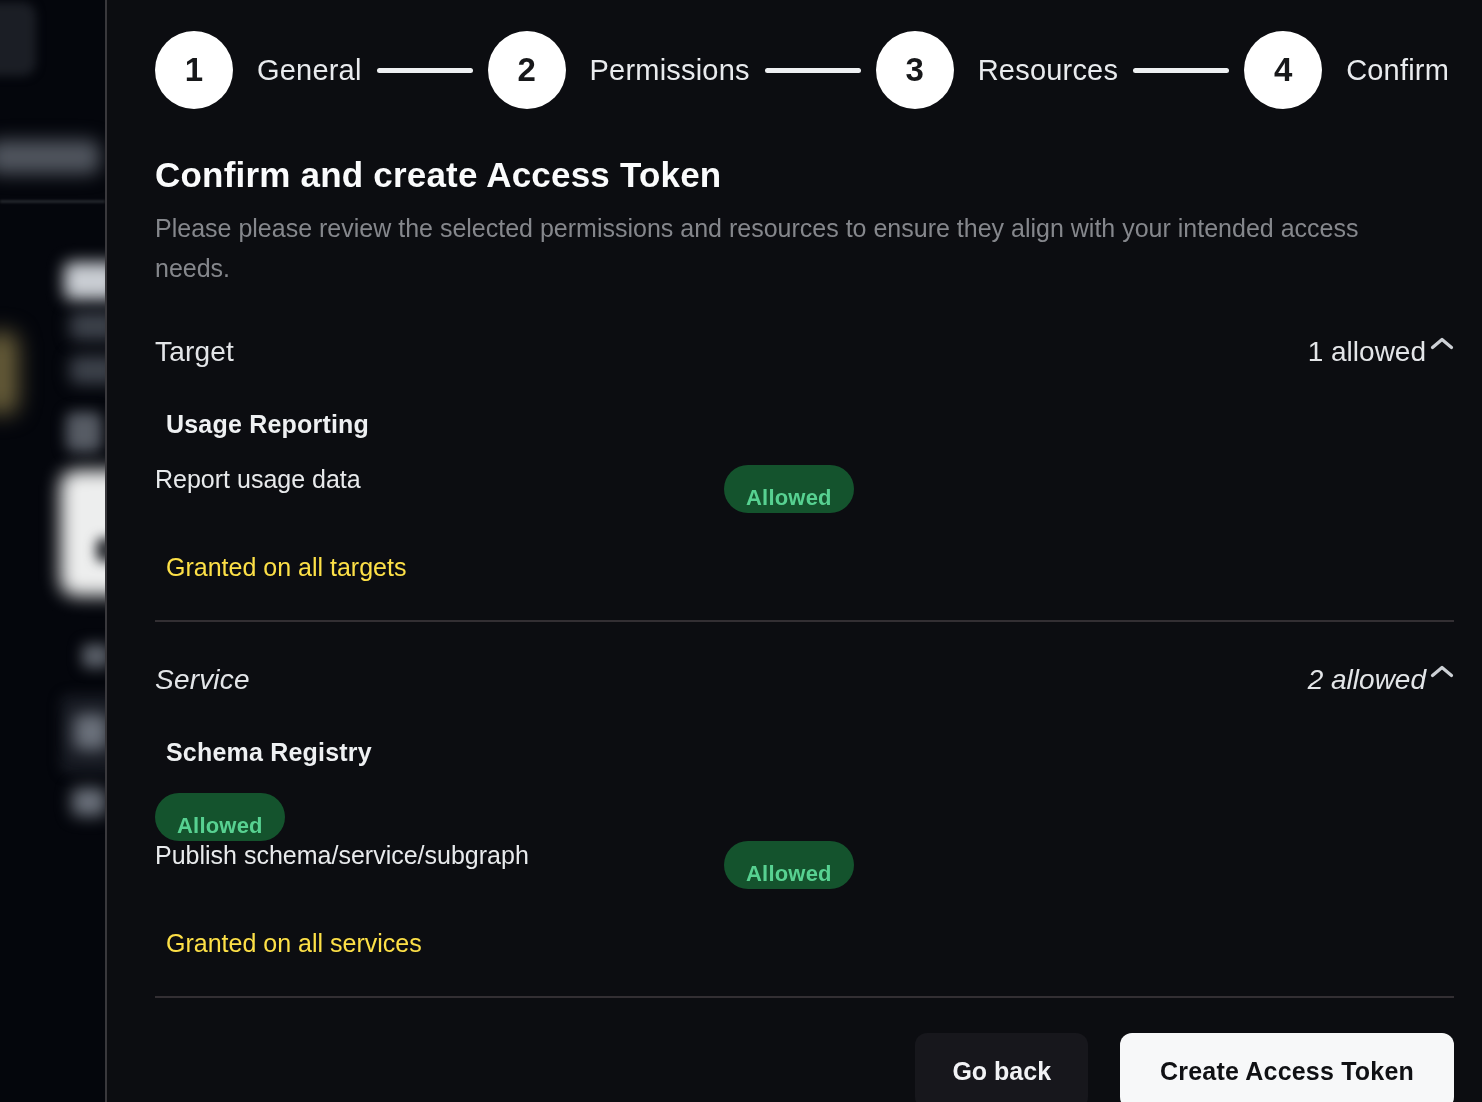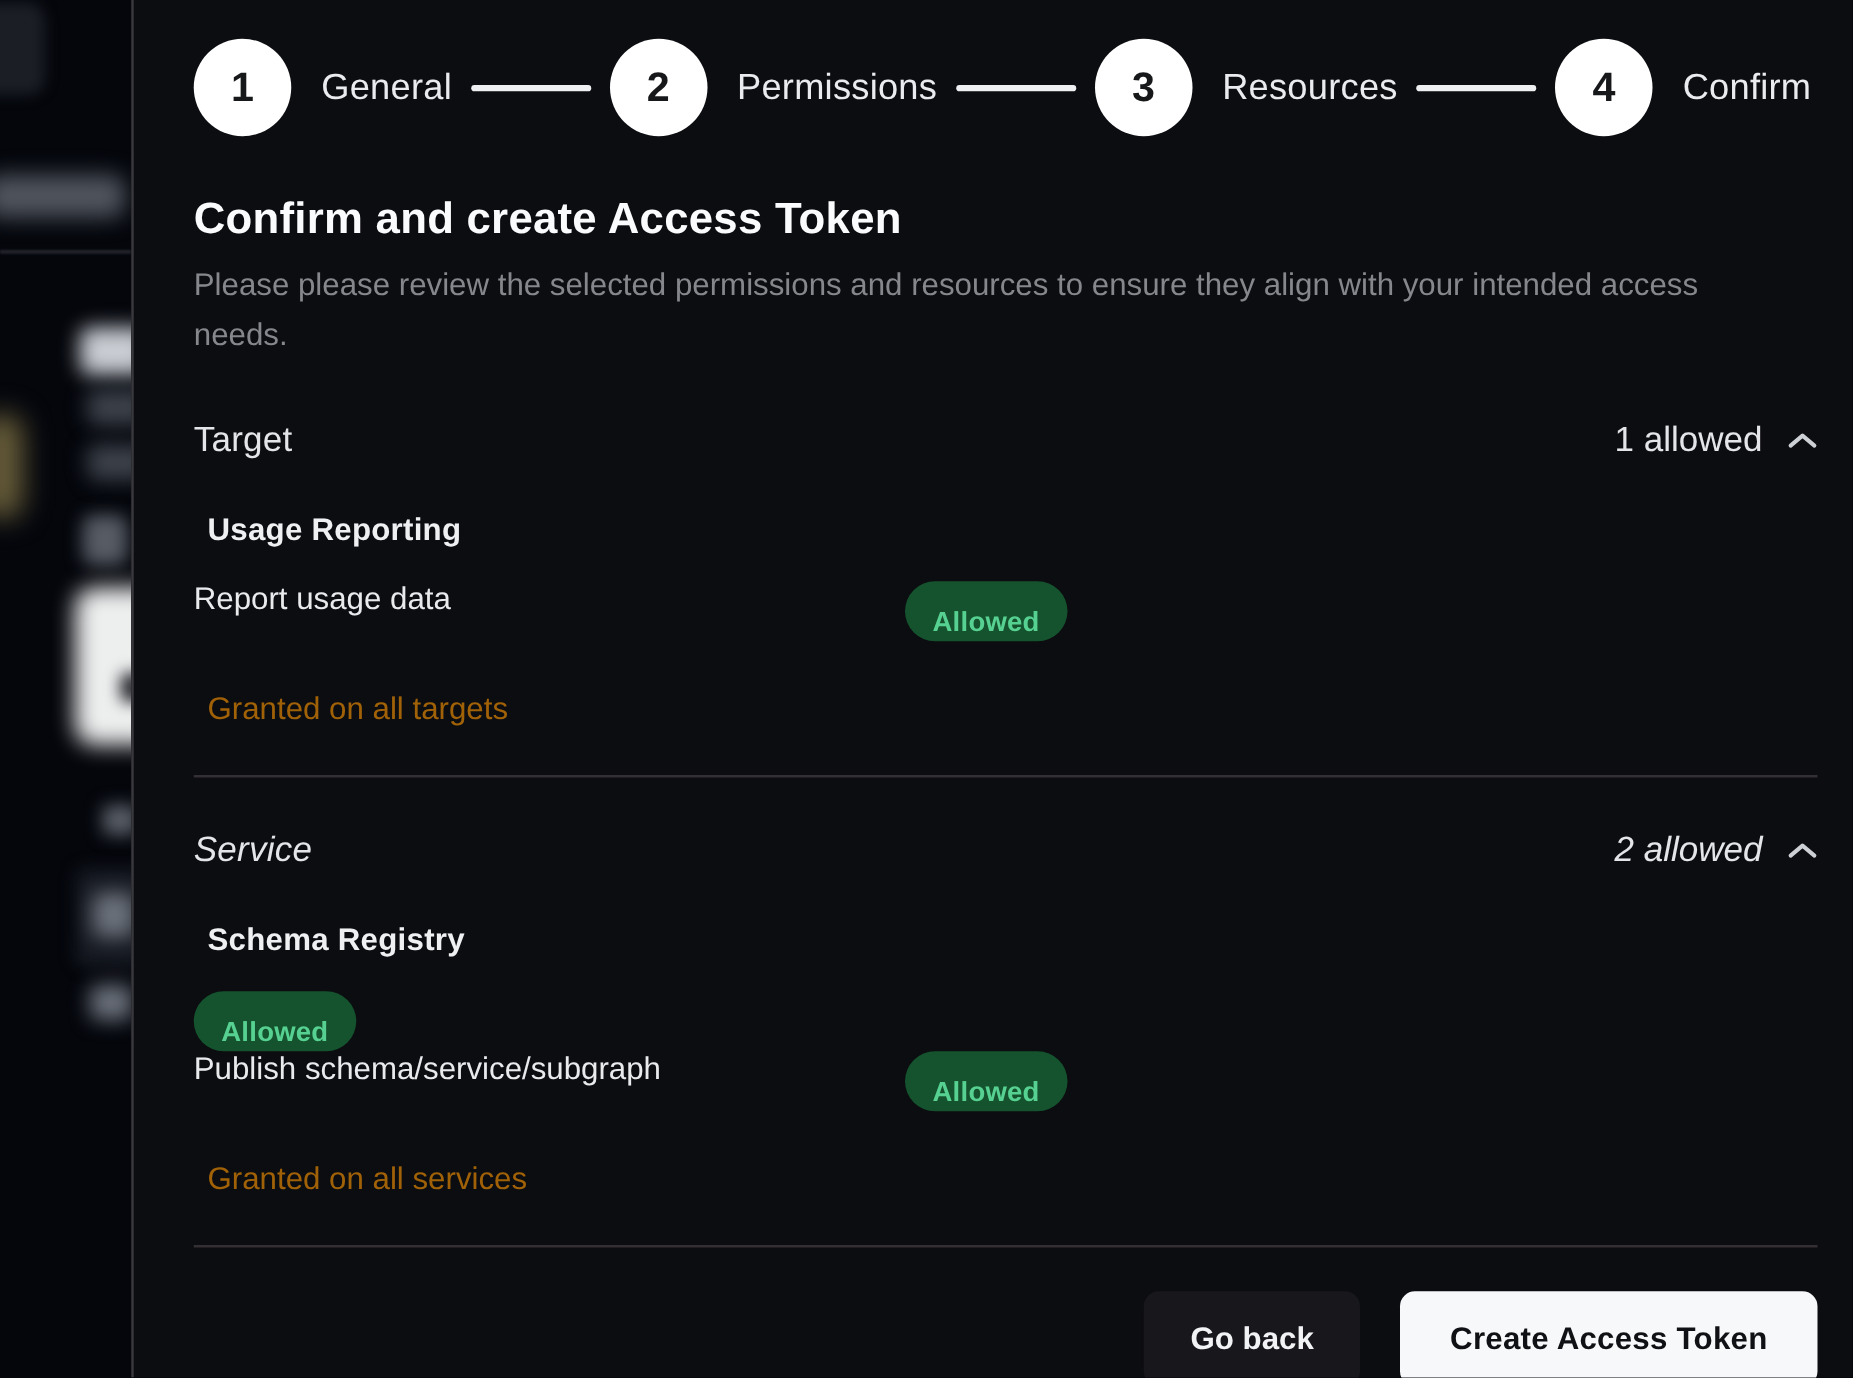--- a/index.html
+++ b/index.html
@@ -53,38 +53,38 @@
   .step-label { margin-left: 24px; font-size: 29px; font-weight: 500; color: #e9ebee; letter-spacing: 0.2px; }
   .step-connector { width: 96px; height: 5px; background: #eef0f2; border-radius: 3px; margin: 0 15px; flex: none; }
 
   
   .page-title { margin-top: 46px; font-size: 35px; font-weight: 700; color: #fafbfc; letter-spacing: 0.2px; }
   .page-desc  { margin-top: 13px; font-size: 25px; line-height: 40px; color: #85878c; max-width: 1230px; }
 
   
   .section-header { display: flex; justify-content: space-between; align-items: center; margin-top: 48px; }
   .section-title { font-size: 28px; font-weight: 400; color: #e3e5e8; letter-spacing: 0.2px; }
-  .section-count { display: flex; align-items: center; gap: 20px; cursor: pointer; }
+  .section-count { display: flex; gap: 4px; cursor: pointer; }
   .section-count-text { font-size: 28px; font-weight: 400; color: #e3e5e8; }
   .chevron-up { width: 24px; height: 15px; display: block; }
   .chevron-up polyline { fill: none; stroke: #cdd0d5; stroke-width: 3.2; stroke-linecap: round; stroke-linejoin: round; }
 
   .group-title { margin: 42px 0 0 11px; font-size: 25px; font-weight: 700; color: #eef0f2; letter-spacing: 0.2px; }
 
   .perm-rows { margin-top: 26px; }
   .perm-row { display: flex; height: 48px; }
   .perm-label { font-size: 25px; color: #e8eaec; width: 569px; flex: none; }
   .badge {
     background: #14532d; color: #57d191;
     font-size: 22px; font-weight: 700;
     padding: 20px 22px; border-radius: 999px;
     letter-spacing: 0.2px;
   }
 
-  .granted-note { margin: 40px 0 0 11px; font-size: 25px; color: #a16207; }
+  .granted-note { margin: 40px 0 0 11px; font-size: 25px; color: #fde047; }
 
   .divider { border: none; height: 2px; background: #332f33; margin-top: 38px; }
 
   
   .footer { display: flex; justify-content: flex-end; align-items: center; gap: 32px; margin-top: 35px; }
   .btn { border: none; height: 76px; border-radius: 12px; font-family: inherit;
          font-size: 25px; font-weight: 700; cursor: pointer; display: flex; align-items: center; }
   .btn-secondary { background: #17171c; color: #f2f3f5; padding: 0 37px; }
   .btn-primary   { background: #f7f8f9; color: #101114; padding: 0 40px; letter-spacing: 0.2px; }
 </style>

